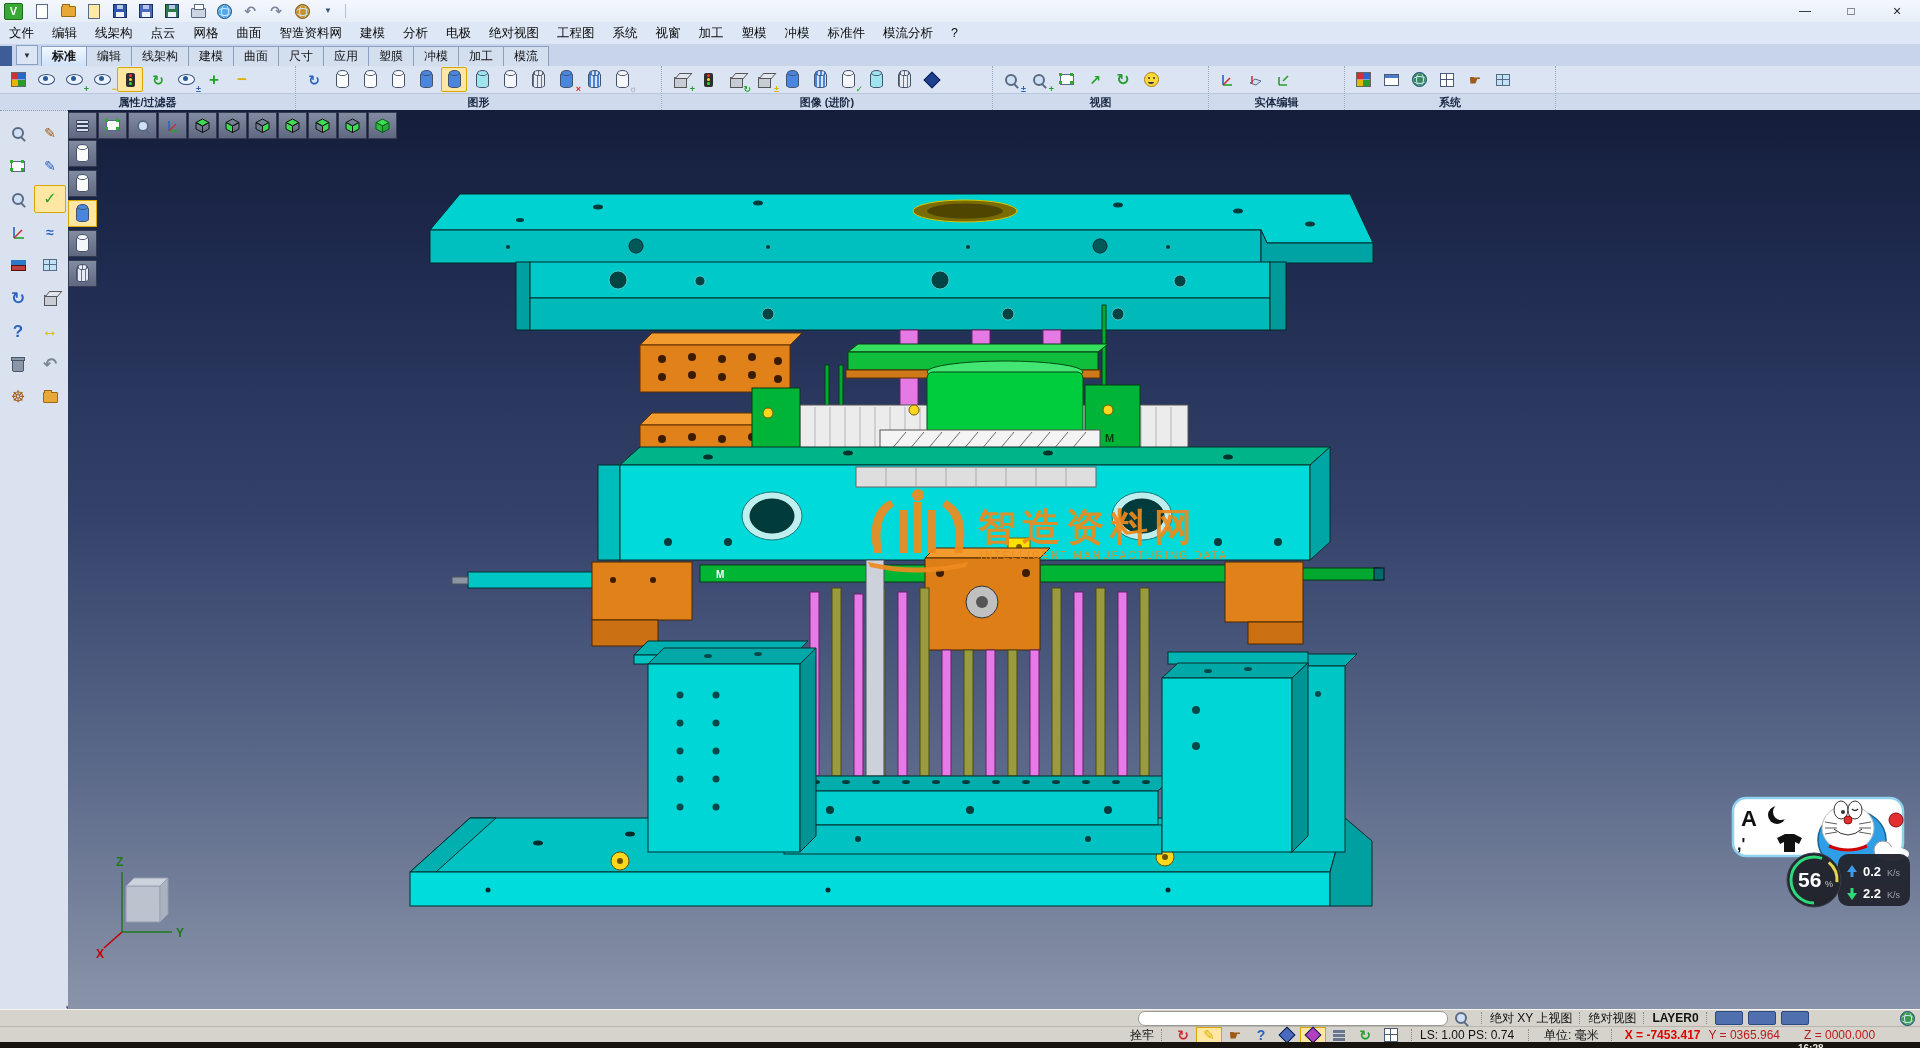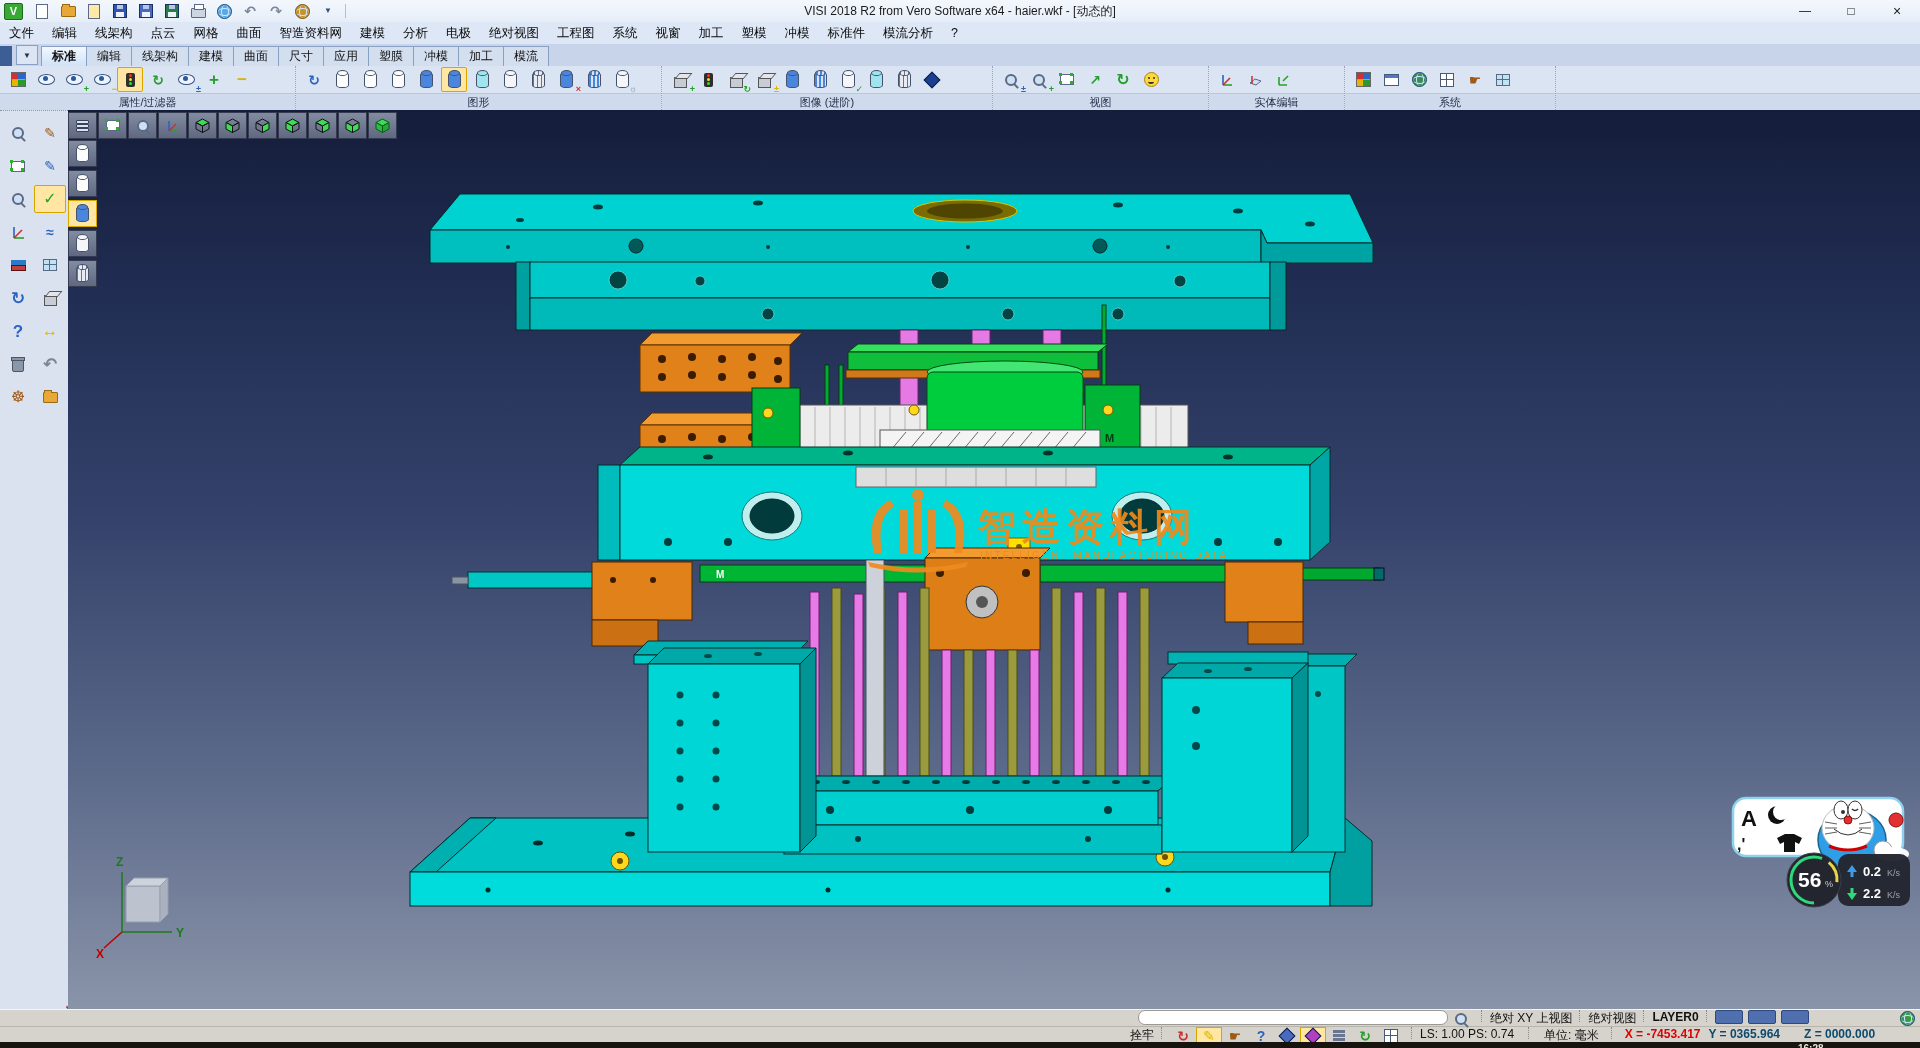--- a/index.html
+++ b/index.html
@@ -21,21 +21,21 @@
   .tsquare{width:12px;height:20px;background:#3d5d96;margin-right:4px;}
   .tdrop{width:20px;height:18px;margin:0 3px 1px 0;border:1px solid #8aa0c2;background:#dbe5f3;font-size:8px;color:#234;display:flex;align-items:center;justify-content:center;}
   .tab{height:19px;padding:0 10px;display:flex;align-items:center;font-size:12px;color:#111;background:#d3deef;border:1px solid #8aa0c2;border-bottom:none;border-right:none;}
   .tab:last-of-type{border-right:1px solid #8aa0c2;}
   .tab.active{background:linear-gradient(#f2f8ff,#cfe2f8);font-weight:bold;}
   
   .toolwrap{left:0;top:66px;right:0;height:44px;display:flex;background:#dbe4f3;}
   .tg{display:flex;flex-direction:column;border-left:1px dotted #97a5c0;}
   .tg:first-child{border-left:none;}
   .tg .icons{height:27px;display:flex;align-items:center;padding:0 5px;gap:2px;}
-  .tg .lbl{height:16px;background:#cfdaec;border-top:1px solid #b9c6dd;font-size:11px;color:#1c2a45;text-align:center;line-height:16px;}
+  .tg .lbl{height:16px;background:#cfdaec;border-top:1px solid #b9c6dd;font-size:11px;color:#1c2a45;text-align:center;line-height:16px;font-weight:bold;}
   .ib{min-width:24px;height:23px;display:flex;align-items:center;justify-content:center;border:1px solid transparent;border-radius:2px;position:relative;}
   .ib.hl{background:#ffe7a3;border-color:#d9a600;}
   .g{font-size:14px;line-height:1;color:#35507a;}
   .gn{color:#23a02a!important;} .yl{color:#d9b400!important;} .rd{color:#c93030!important;} .bl{color:#2d62c0!important;} .gy{color:#7a8699!important;} .br{color:#a05a18!important;}
   .bold{font-weight:bold;}
   
   .cyl{position:relative;width:11px;height:14px;border:1px solid #44526b;border-radius:5px/3px;background:#fdfdfd;}
   .cyl::before{content:"";position:absolute;left:0;top:-3px;width:9px;height:4px;border:1px solid #44526b;border-radius:50%;background:inherit;}
   .cyl.b{background:#4a86dd;} .cyl.cy{background:#9fe4ee;} .cyl.wh{background:#f4f6fa;}
   .cyl.hz{background:repeating-linear-gradient(90deg,#6a7488 0 1px,#e8ecf2 1px 4px);}
@@ -86,38 +86,37 @@
   .viewport{left:68px;top:110px;right:0;bottom:38px;background:linear-gradient(180deg,#141d3a 0%,#1f2b50 18%,#34426b 45%,#596788 72%,#8a94a9 100%);overflow:hidden;}
   .vp-topbar{position:absolute;left:0;top:2px;display:flex;gap:1px;}
   .vp-leftbar{position:absolute;left:0;top:30px;display:flex;flex-direction:column;gap:3px;}
   .vbtn{width:27px;height:25px;background:linear-gradient(#828ca1,#5f6880);border:1px solid #353c52;display:flex;align-items:center;justify-content:center;}
   .vbtn.hl{background:#ffe7a3;border-color:#d9a600;}
   .modelsvg{position:absolute;left:0;top:0;width:1852px;height:900px;}
   
   .widget{position:absolute;left:1657px;top:678px;width:192px;height:136px;}
   
   .statusbar{left:0;bottom:6px;right:0;height:32px;background:#d6d3cc;border-top:1px solid #f6f4f0;font-size:12px;color:#111;}
-  .srow{height:16px;display:flex;align-items:flex-start;}
+  .srow{height:16px;display:flex;align-items:center;}
   .ssep{width:1px;height:12px;border-left:1px dotted #8a8a80;margin:0 7px;}
   .spill{width:308px;height:13px;background:#fff;border:1px solid #9a9a92;border-radius:7px;}
   .swatch{width:26px;height:12px;background:#4f6fae;border:1px solid #2c4a80;border-radius:2px;margin-right:5px;}
   .sic2{width:24px;height:15px;display:flex;align-items:center;justify-content:center;border:1px solid transparent;font-size:12px;}
   .sic2.hl{background:#ffe7a3;border-color:#d9a600;}
   .coordx{color:#e00000;font-weight:bold;}
-  .coordn{font-weight:bold;color:#0c4a6e;}
+  .coordn{font-weight:normal;color:#b91c1c;}
   .bstrip{left:0;bottom:0;right:0;height:6px;background:#17130e;overflow:hidden;}
   .bclock{position:absolute;left:1798px;top:1px;color:#e8e4da;font-size:10px;font-weight:bold;}
 </style>
 </head>
 <body>
 
 <div id="app">
 
   <div class="abs titlebar">
-    <div class="ttext">VISI 2018 R2 from Vero Software x64 - haier.wkf - [动态的]</div>
     <div class="applogo">V</div>
     <div class="qbtn">
         <span class="doc"></span>
       </div>
     <div class="qbtn">
         <span class="fold"></span>
       </div>
     <div class="qbtn">
         <span class="doc" style="background:#ffe9a8"></span>
       </div>

